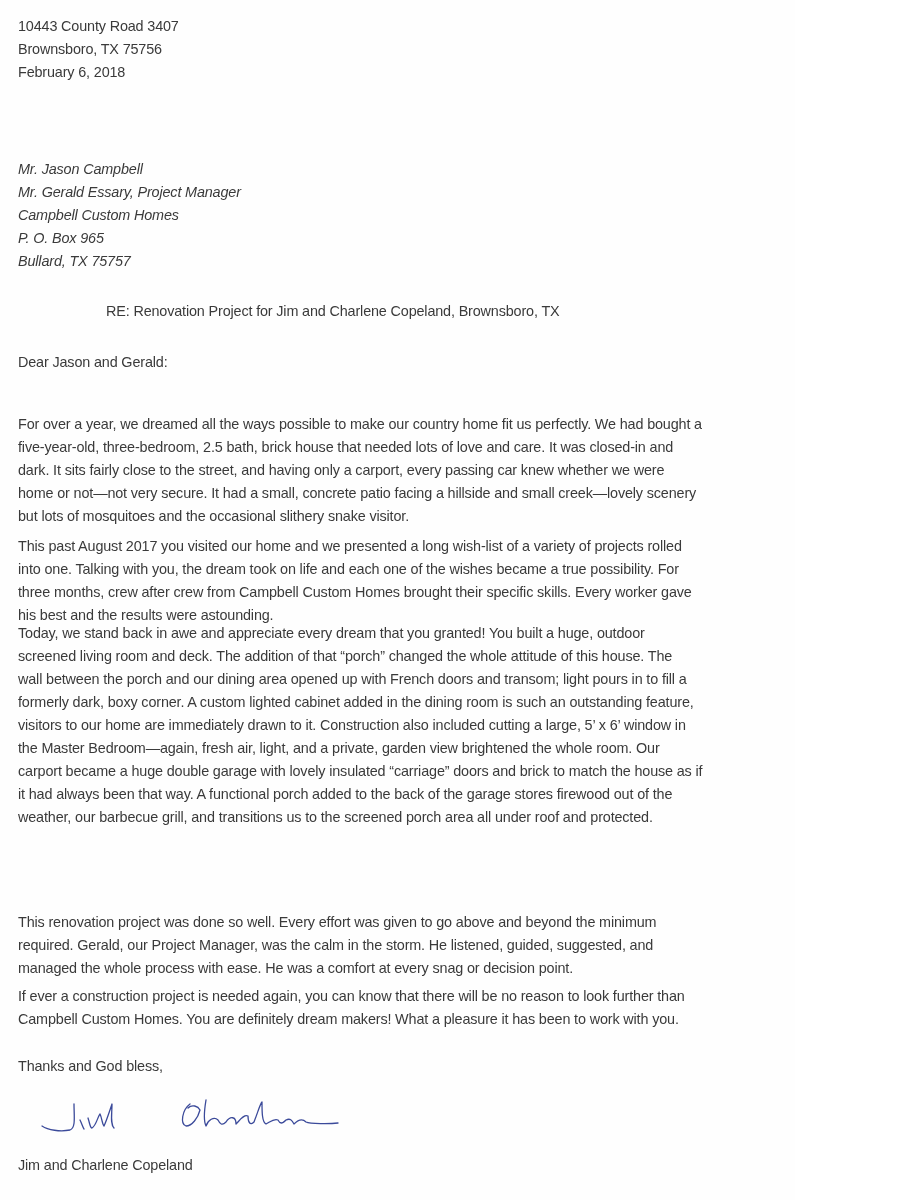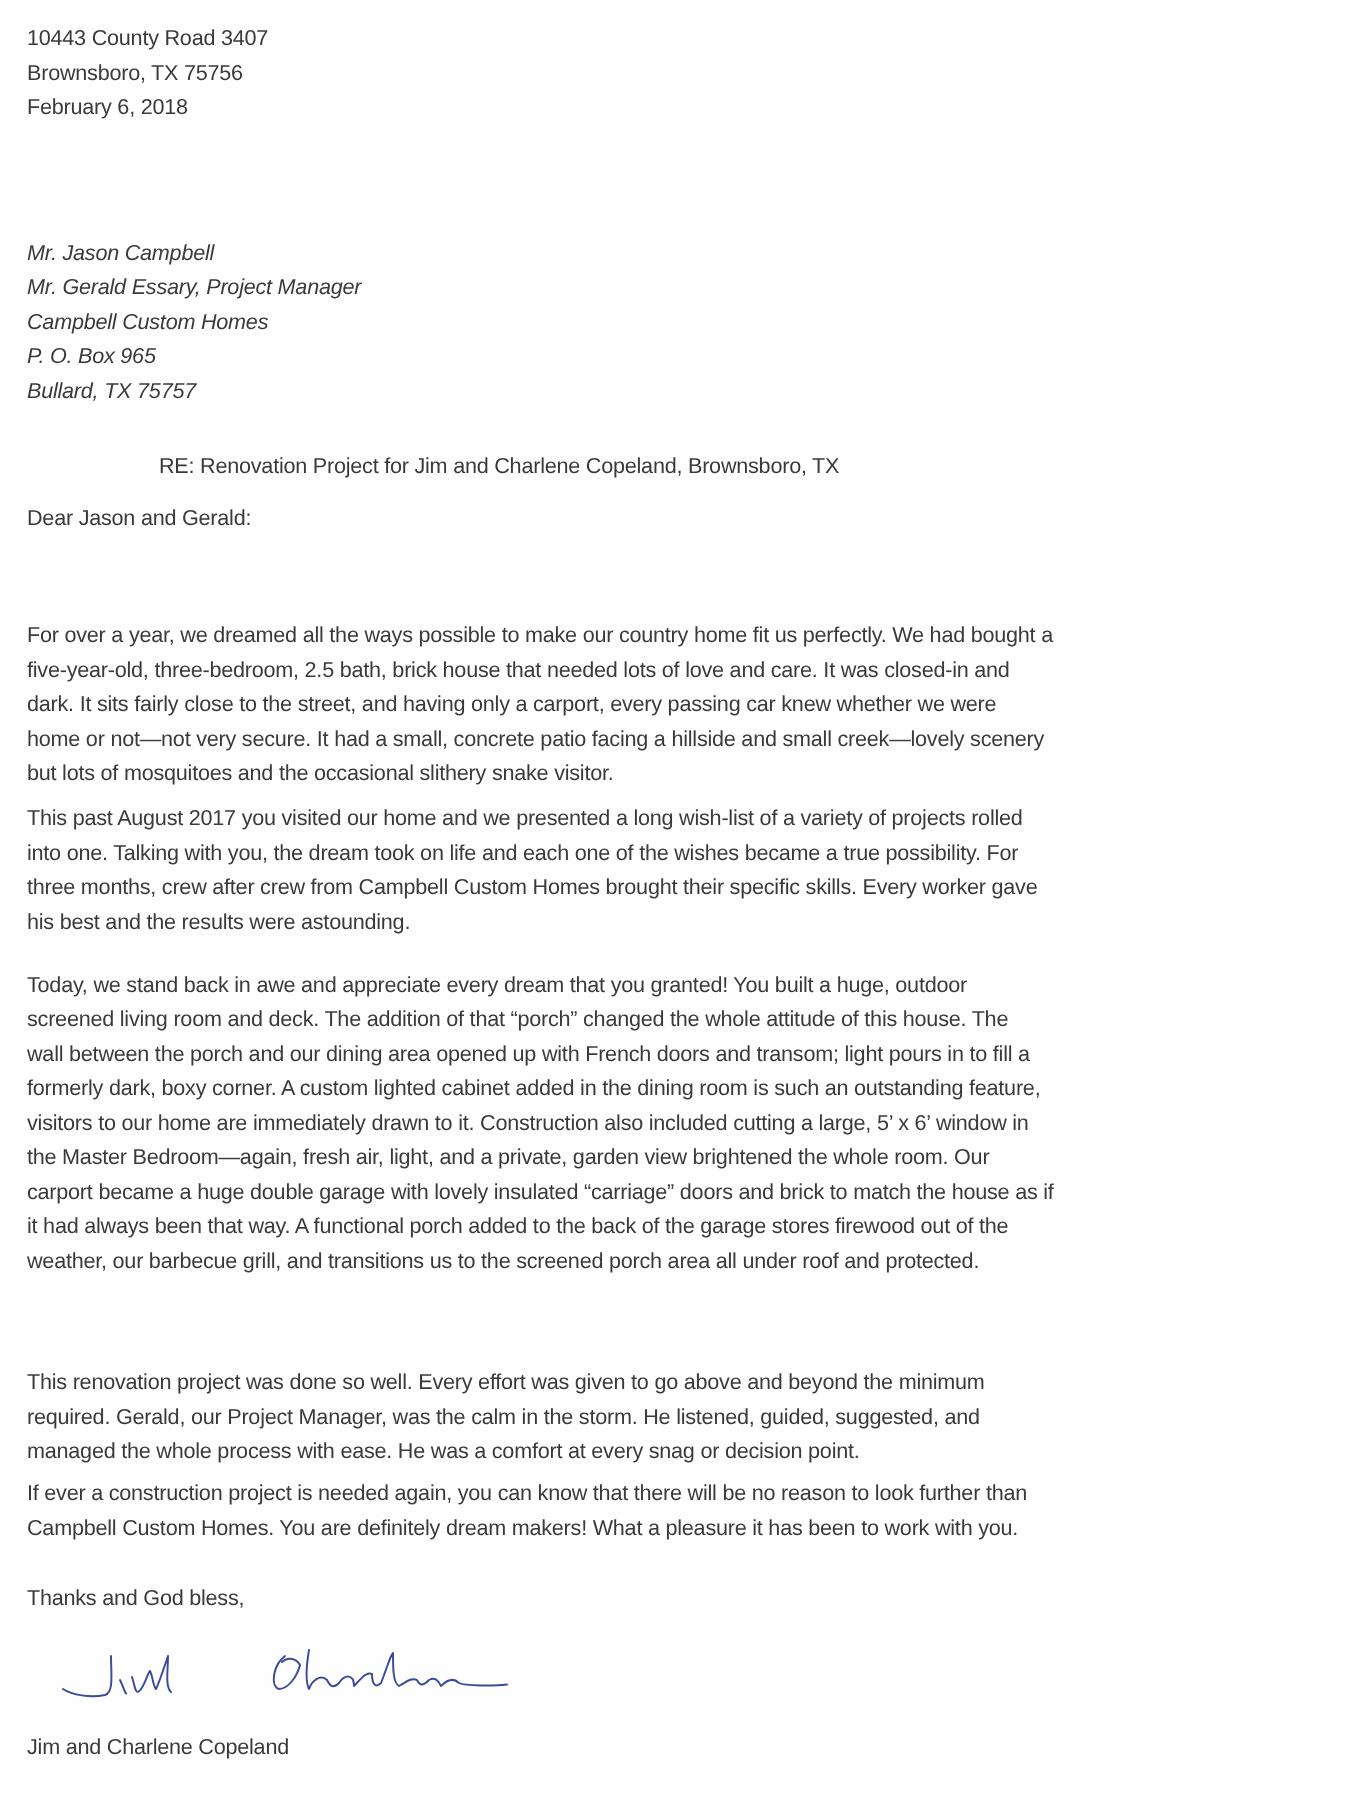--- a/index.html
+++ b/index.html
@@ -26,24 +26,24 @@
       left: 18px;
       font-size: 14.4px;
       line-height: 23px;
       white-space: nowrap;
       letter-spacing: -0.15px;
     }
     .line { display: block; height: 23px; }
     .sender { top: 15px; }
     .recipient { top: 158px; font-style: italic; }
     .re-line { top: 300px; left: 60px; margin-left: 46px; }
-    .salutation { top: 335px; text-align: right; }
+    .salutation { top: 351px; text-align: right; }
     .p1 { top: 393px; margin-top: 20px; }
     .p2 { top: 535px; }
-    .p3 { top: 646px; }
+    .p3 { top: 622px; }
     .p4 { top: 911px; }
     .p5 { top: 985px; }
     .closing { top: 1055px; }
     .signature {
       position: absolute;
       left: 30px;
       top: 1090px;
       width: 310px;
       height: 50px;
     }

